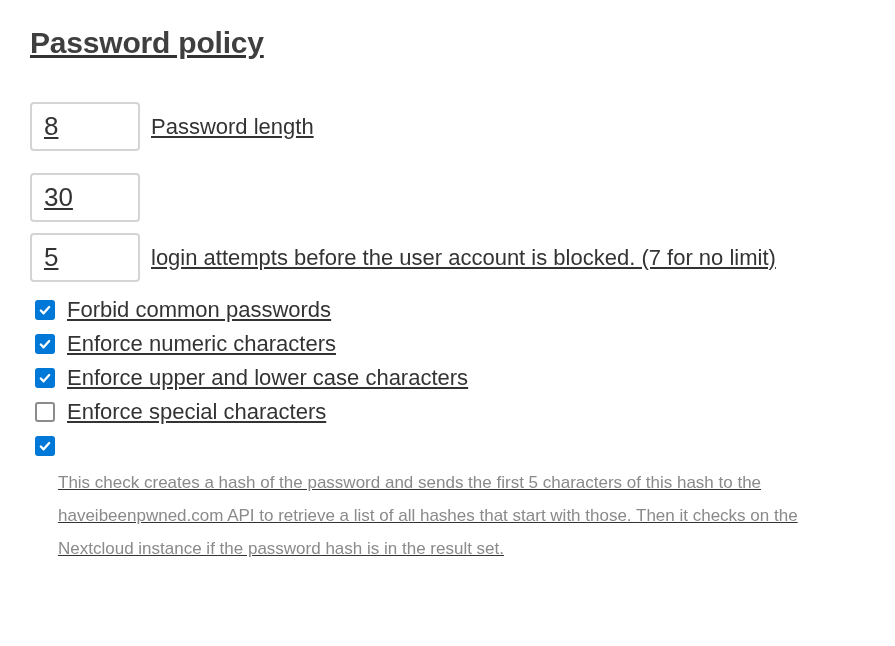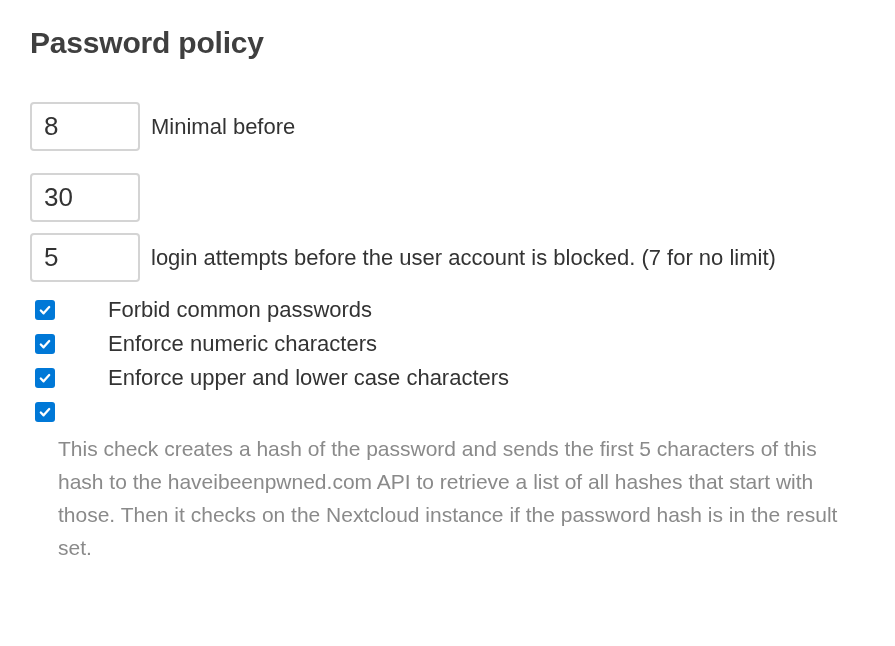--- a/index.html
+++ b/index.html
@@ -12,62 +12,62 @@
     --bg:#ffffff;
   }
   *{box-sizing:border-box;}
   html,body{margin:0;padding:0;}
   body{
     width:895px;height:646px;overflow:hidden;
     background:var(--bg);
     font-family:"Liberation Sans","DejaVu Sans",sans-serif;
     color:var(--body-text);
   }
-  .page{padding:28px 20px 0 30px;}
+  .page{padding:28px 20px 0 30px;text-decoration:underline;}
   .page-title{
     margin:0;font-size:30px;line-height:30px;font-weight:700;
     color:var(--title-text);letter-spacing:-.2px;
   }
   .number-fields{margin-top:44px;}
   .number-row{display:flex;align-items:center;margin-bottom:11px;}
   .number-input{
     width:110px;height:49px;flex:0 0 auto;
     border:2px solid var(--input-border);border-radius:4px;
     padding:0 8px 0 12px;
     font-family:inherit;font-size:26px;color:var(--body-text);
     background:#fff;outline:none;
   }
   .field-label{margin-left:11px;font-size:22px;color:var(--body-text);white-space:nowrap;}
   .checkboxes{margin-top:0;}
-  .checkbox-row{display:flex;align-items:center;height:34px;margin-left:5px;gap:41px;}
+  .checkbox-row{display:flex;align-items:center;height:34px;margin-left:5px;}
   .checkbox{
     width:20px;height:20px;flex:0 0 auto;
     border:2px solid var(--checkbox-border);border-radius:3px;
     background:#fff;cursor:pointer;
     display:flex;align-items:center;justify-content:center;
   }
   .checkbox svg{display:none;}
   .checkbox.checked{border:none;background:var(--accent);}
   .checkbox.checked svg{display:block;}
   .checkbox-label{margin-left:12px;font-size:22px;color:var(--body-text);white-space:nowrap;cursor:pointer;}
   .help-text{
     margin:3px 0 0 28px;max-width:808px;
-    font-size:21px;line-height:33px;color:var(--muted-text);
+    font-size:17px;line-height:33px;color:var(--muted-text);
   }
 </style>
 </head>
 <body>
 
 <div class="page">
   <h2 class="page-title">Password policy</h2>
 
   <div class="number-fields">
   <div class="number-row">
     <input class="number-input" type="text" value="8" style="">
-    <span class="field-label">Minimal before</span>
+    <span class="field-label">Password length</span>
   </div>
 
   <div class="number-row">
   </div>
 
   <div class="number-row">
     <input class="number-input" type="text" value="30" style="">
   </div>
 
   <div class="number-row">
@@ -97,20 +97,26 @@
 
   <div class="checkbox-row">
     <span class="checkbox checked">
       <svg width="14" height="14" viewBox="0 0 16 16">
         <path d="M3.2 8.6 L6.4 11.8 L12.8 4.6" stroke="#ffffff" stroke-width="2.6" fill="none" stroke-linecap="round" stroke-linejoin="round"></path>
       </svg>
     </span>
     <span class="checkbox-label">Enforce upper and lower case characters</span>
   </div>
 
+  <div class="checkbox-row">
+    <span class="checkbox">
+      
+    </span>
+    <span class="checkbox-label">Enforce special characters</span>
+  </div>
 
   <div class="checkbox-row">
     <span class="checkbox checked">
       <svg width="14" height="14" viewBox="0 0 16 16">
         <path d="M3.2 8.6 L6.4 11.8 L12.8 4.6" stroke="#ffffff" stroke-width="2.6" fill="none" stroke-linecap="round" stroke-linejoin="round"></path>
       </svg>
     </span>
   </div>
 </div>
 

